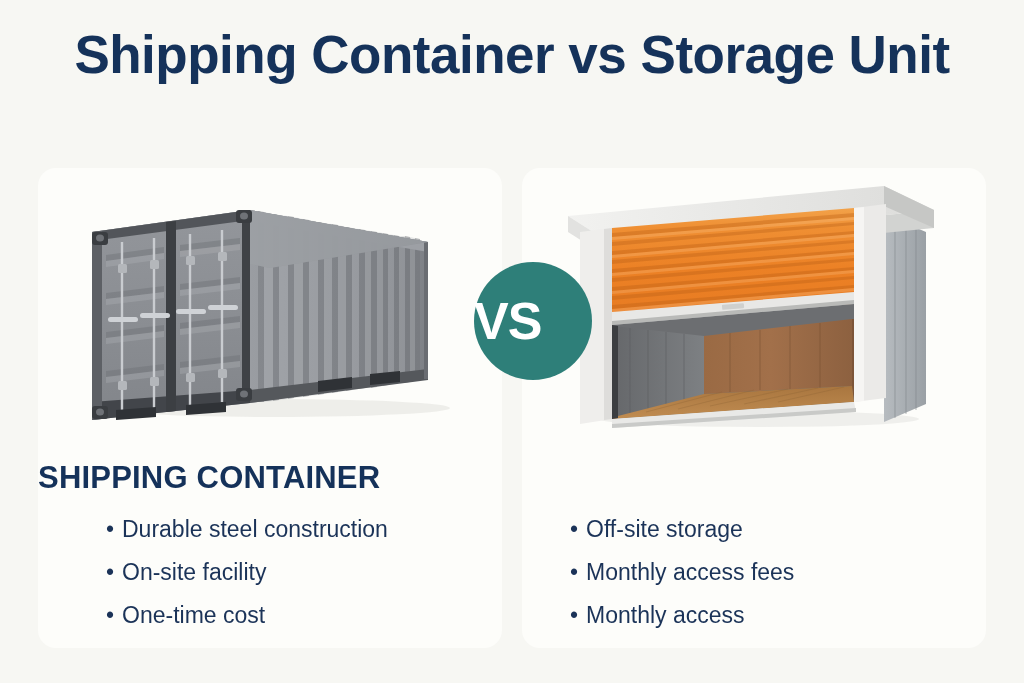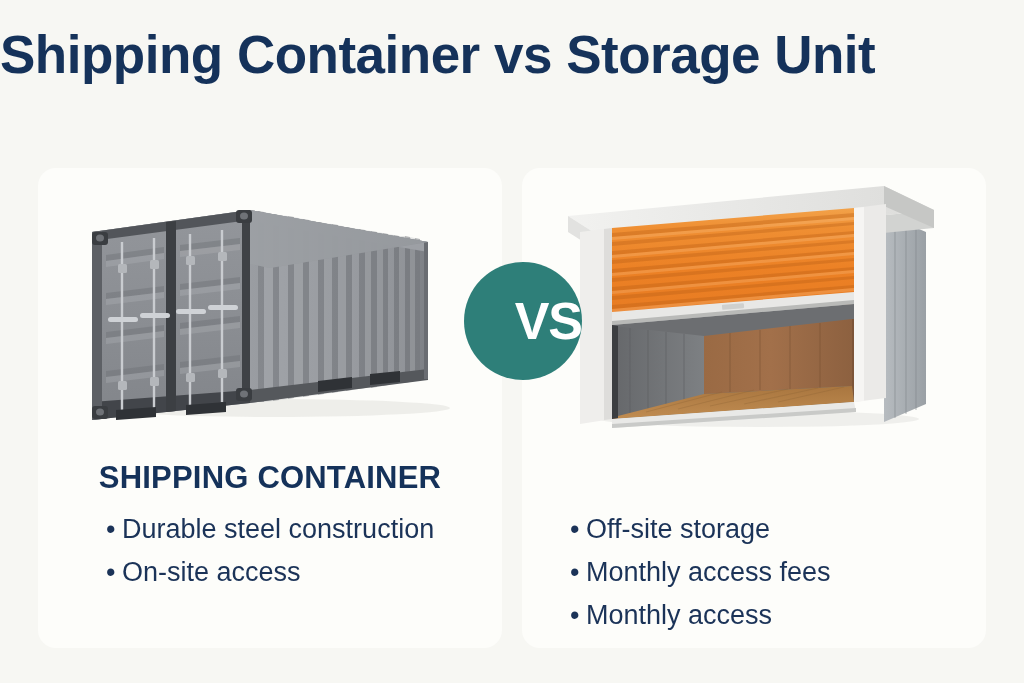--- a/index.html
+++ b/index.html
@@ -17,21 +17,21 @@
   .page {
     position: relative;
     width: 1024px;
     height: 683px;
   }
   .title {
     position: absolute;
     left: 0;
     top: 26px;
     width: 1024px;
-    text-align: left;
+    text-align: center;
     font-size: 53px;
     line-height: 58px;
     font-weight: bold;
     letter-spacing: -0.5px;
     color: #15325a;
     font-family: "Liberation Sans", sans-serif;
   }
   .card {
     position: absolute;
     top: 168px;
@@ -49,61 +49,60 @@
     top: 8px;
     width: 464px;
     height: 270px;
   }
   .art svg { display: block; margin: 0 auto; }
 
   .col-head {
     position: absolute;
     top: 292px;
     width: 464px;
-    text-align: center;
     font-size: 31px;
     font-weight: bold;
     letter-spacing: 0.2px;
     color: #15325a;
   }
   .bullets {
     position: absolute;
     top: 340px;
     width: 464px;
     padding: 0;
     margin: 0;
     list-style: none;
   }
   .bullets li {
     display: block;
-    font-size: 27px;
+    font-size: 23px;
     line-height: 43px;
     color: #1b3358;
     text-align: left;
     white-space: nowrap;
   }
   .bullets li .dot {
     display: inline-block;
     width: 16px;
     color: #1b3358;
   }
   .bul-left  { padding-left: 68px; }
   .bul-right { padding-left: 48px; }
 
   .vs-badge {
     position: absolute;
-    left: 464px;
+    left: 474px;
     top: 262px;
     width: 118px;
     height: 118px;
     border-radius: 50%;
     background: #2e7f79;
     display: flex;
     align-items: center;
-    justify-content: flex-end;
+    justify-content: flex-start;
   }
   .vs-badge .vs-text {
     color: #ffffff;
     font-size: 52px;
     font-weight: bold;
     letter-spacing: -1px;
     line-height: 1;
   }
 </style>
 </head>
@@ -254,21 +253,22 @@
 
         <polygon points="46,234 86,231 86,241 46,244" fill="#2f3236"></polygon>
         <polygon points="116,229 156,226 156,236 116,239" fill="#2f3236"></polygon>
       </svg>
     </div>
 
     <div class="col-head">SHIPPING CONTAINER</div>
 
     <ul class="bullets bul-left">
       <li><span class="dot">•</span><span>Durable steel construction</span></li>
-      <li><span class="dot">•</span><span>On-site access</span></li>
+      <li><span class="dot">•</span><span>On-site facility</span></li>
+      <li><span class="dot">•</span><span>One-time cost</span></li>
     </ul>
   </div>
 
   <div class="card card-right">
 
     <div class="art">
       <svg width="400" height="260" viewBox="0 0 400 260">
         <defs>
           <linearGradient id="roofGrad" x1="0" y1="0" x2="1" y2="0">
             <stop offset="0%" stop-color="#f2f2f0"></stop>

